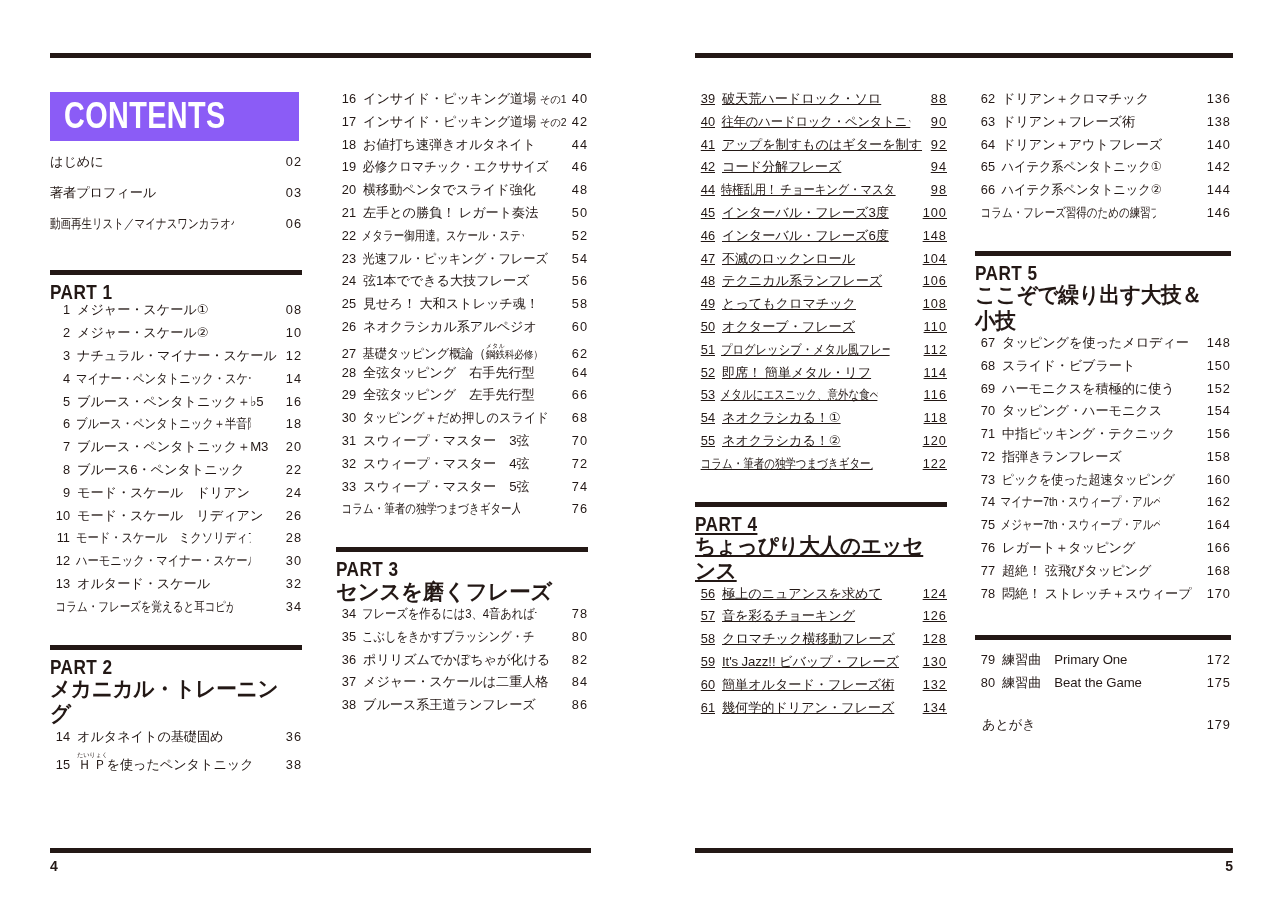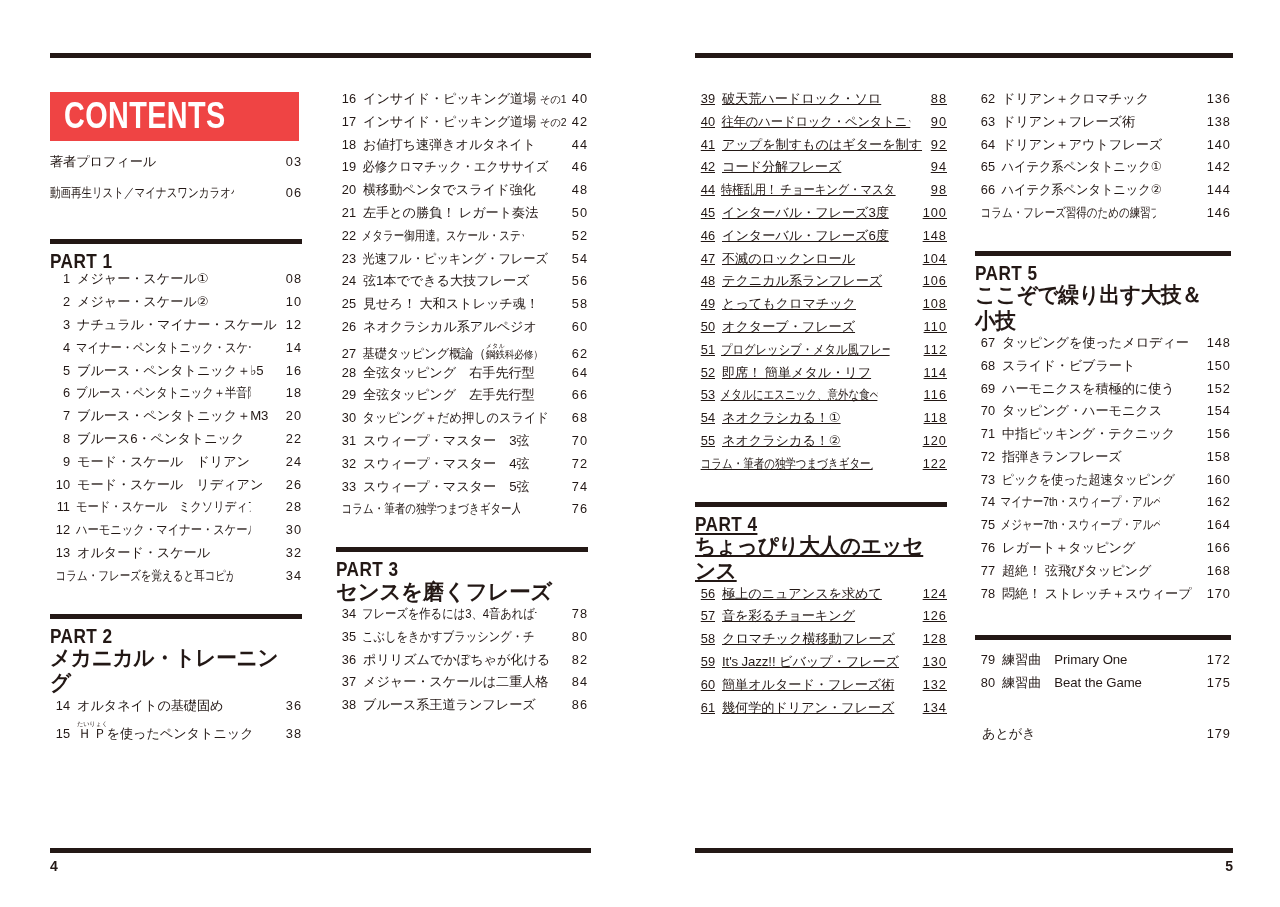--- a/index.html
+++ b/index.html
@@ -56,21 +56,21 @@
     position: absolute;
     top: 92px;
   }
   .col-1 { left: 50px;  width: 252px; }
   .col-2 { left: 336px; width: 252px; }
   .col-3 { left: 695px; width: 252px; text-decoration: underline; }
   .col-4 { left: 975px; width: 256px; }
 
   
   .contents-bar {
-    background: #ef4444;
+    background: #8b5cf6;
     width: 249px;
     height: 49px;
     position: relative;
     margin-bottom: 14px;
   }
   .contents-bar .label {
     position: absolute;
     left: 14px;
     top: 50%;
     transform: translateY(-52%) scaleX(0.80);
@@ -165,38 +165,42 @@
   .part-entries { margin-top: 1px; }
 
   
   .divider-sec { margin-top: 26px; }
   .divider-sec .bar {
     background: #231815;
     height: 5px;
     width: 100%;
     margin-bottom: 13px;
   }
-  .afterword { margin-top: 28px; }
+  .afterword { margin-top: 19px; }
 </style>
 </head>
 <body>
 
 <div class="spread">
 
   <div class="page page-left">
     <div class="rule-top"></div>
     <div class="rule-bottom"></div>
     <div class="folio folio-left">4</div>
 
     <div class="col col-1">
 
       <div class="contents-bar">
         <span class="label">CONTENTS</span>
       </div>
 
+      <div class="entry plain">
+        <span class="title">はじめに</span>
+        <span class="pg">02</span>
+      </div>
       <div class="entry plain">
         <span class="title">著者プロフィール</span>
         <span class="pg">03</span>
       </div>
       <div class="entry plain">
         <span class="title tightest">動画再生リスト／マイナスワンカラオケ音源</span>
         <span class="pg">06</span>
       </div>
 
       <div class="part">

